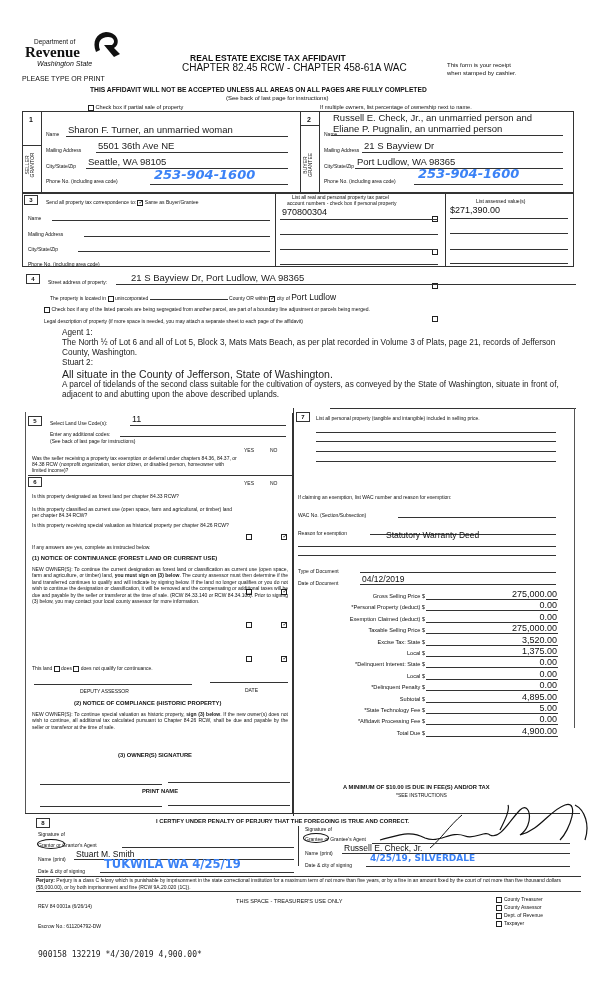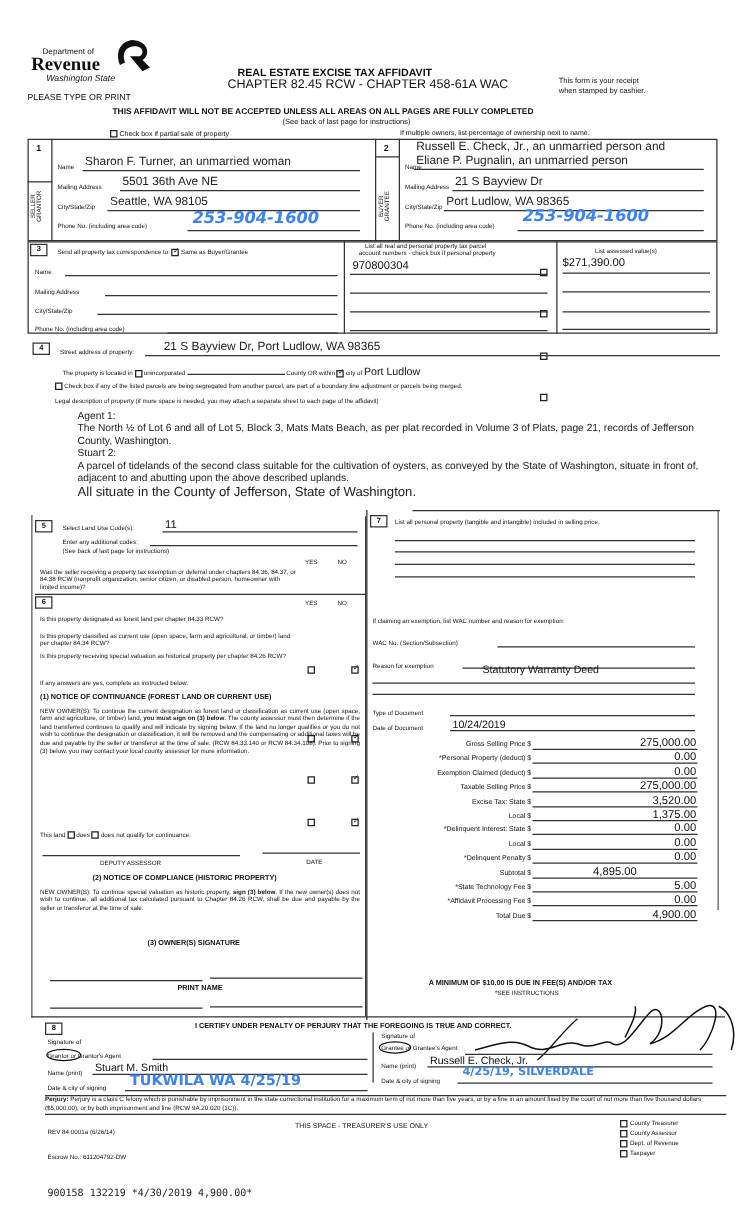--- a/index.html
+++ b/index.html
@@ -154,22 +154,22 @@
 </div>
 <div class="abs tiny" style="left:44px;top:306px;">
   <span class="cb"></span>
   <span>Check box if any of the listed parcels are being segregated from another parcel, are part of a boundary line adjustment or parcels being merged.</span>
 </div>
 <div class="abs tiny" style="left:44px;top:318px;">Legal description of property (if more space is needed, you may attach a separate sheet to each page of the affidavit)</div>
 <div class="abs" style="left:62px;top:328px;width:518px;font-size:8.2px;line-height:10px;color:#222;">
   <div>Agent 1:</div>
   <div>The North ½ of Lot 6 and all of Lot 5, Block 3, Mats Mats Beach, as per plat recorded in Volume 3 of Plats, page 21, records of Jefferson County, Washington.</div>
   <div>Stuart 2:</div>
+  <div style="font-size:10.5px;line-height:12px;">All situate in the County of Jefferson, State of Washington.</div>
   <div>A parcel of tidelands of the second class suitable for the cultivation of oysters, as conveyed by the State of Washington, situate in front of, adjacent to and abutting upon the above described uplands.</div>
-  <div style="font-size:10.5px;line-height:12px;">All situate in the County of Jefferson, State of Washington.</div>
 </div>
 <div class="line" style="left:330px;top:408px;width:246px;"></div>
 
 
 <div class="box" style="left:25px;top:413px;width:268px;height:400px;border-top:none;border-bottom:none;border-left:none;"></div>
 <div class="secnum" style="left:28px;top:416px;">5</div>
 <div class="abs tiny" style="left:50px;top:420px;">Select Land Use Code(s):</div>
 <div class="abs" style="left:132px;top:414px;font-size:9px;">11</div>
 <div class="line" style="left:130px;top:425px;width:156px;"></div>
 <div class="abs tiny" style="left:50px;top:431px;">Enter any additional codes:</div>
@@ -239,21 +239,21 @@
 <div class="line" style="left:398px;top:517px;width:158px;"></div>
 <div class="abs tiny" style="left:298px;top:530px;">Reason for exemption</div>
 <div class="line" style="left:370px;top:534px;width:186px;"></div>
 <div class="line" style="left:298px;top:546px;width:258px;"></div>
 <div class="line" style="left:298px;top:555px;width:258px;"></div>
 
 <div class="abs tiny" style="left:298px;top:568px;">Type of Document</div>
 <div class="abs" style="left:362px;top:530px;font-size:8.5px;margin-left:24px;">Statutory Warranty Deed</div>
 <div class="line" style="left:360px;top:572px;width:196px;"></div>
 <div class="abs tiny" style="left:298px;top:580px;">Date of Document</div>
-<div class="abs" style="left:362px;top:574px;font-size:8.5px;">10/24/2019</div>
+<div class="abs" style="left:362px;top:574px;font-size:8.5px;">04/12/2019</div>
 <div class="line" style="left:360px;top:584px;width:196px;"></div>
 
 <div id="amounts">
     <div>
       <div class="amt-label" style="left: 275px; top: 593px;">Gross Selling Price $</div>
       <div class="amt-val" style="left: 427px; top: 589px;">275,000.00</div>
       <div class="amt-line" style="left: 426px; top: 599px;"></div>
     </div>
     <div>
       <div class="amt-label" style="left: 275px; top: 604.4px;">*Personal Property (deduct) $</div>
@@ -290,21 +290,21 @@
       <div class="amt-val" style="left: 427px; top: 668.8px;">0.00</div>
       <div class="amt-line" style="left: 426px; top: 678.8px;"></div>
     </div>
     <div>
       <div class="amt-label" style="left: 275px; top: 684.2px;">*Delinquent Penalty $</div>
       <div class="amt-val" style="left: 427px; top: 680.2px;">0.00</div>
       <div class="amt-line" style="left: 426px; top: 690.2px;"></div>
     </div>
     <div>
       <div class="amt-label" style="left: 275px; top: 695.6px;">Subtotal $</div>
-      <div class="amt-val" style="left: 427px; top: 691.6px; text-align: center;">4,895.00</div>
+      <div class="amt-val" style="left: 427px; top: 691.6px;">4,895.00</div>
       <div class="amt-line" style="left: 426px; top: 701.6px;"></div>
     </div>
     <div>
       <div class="amt-label" style="left: 275px; top: 707px;">*State Technology Fee $</div>
       <div class="amt-val" style="left: 427px; top: 703px;">5.00</div>
       <div class="amt-line" style="left: 426px; top: 713px;"></div>
     </div>
     <div>
       <div class="amt-label" style="left: 275px; top: 718.4px;">*Affidavit Processing Fee $</div>
       <div class="amt-val" style="left: 427px; top: 714.4px;">0.00</div>

